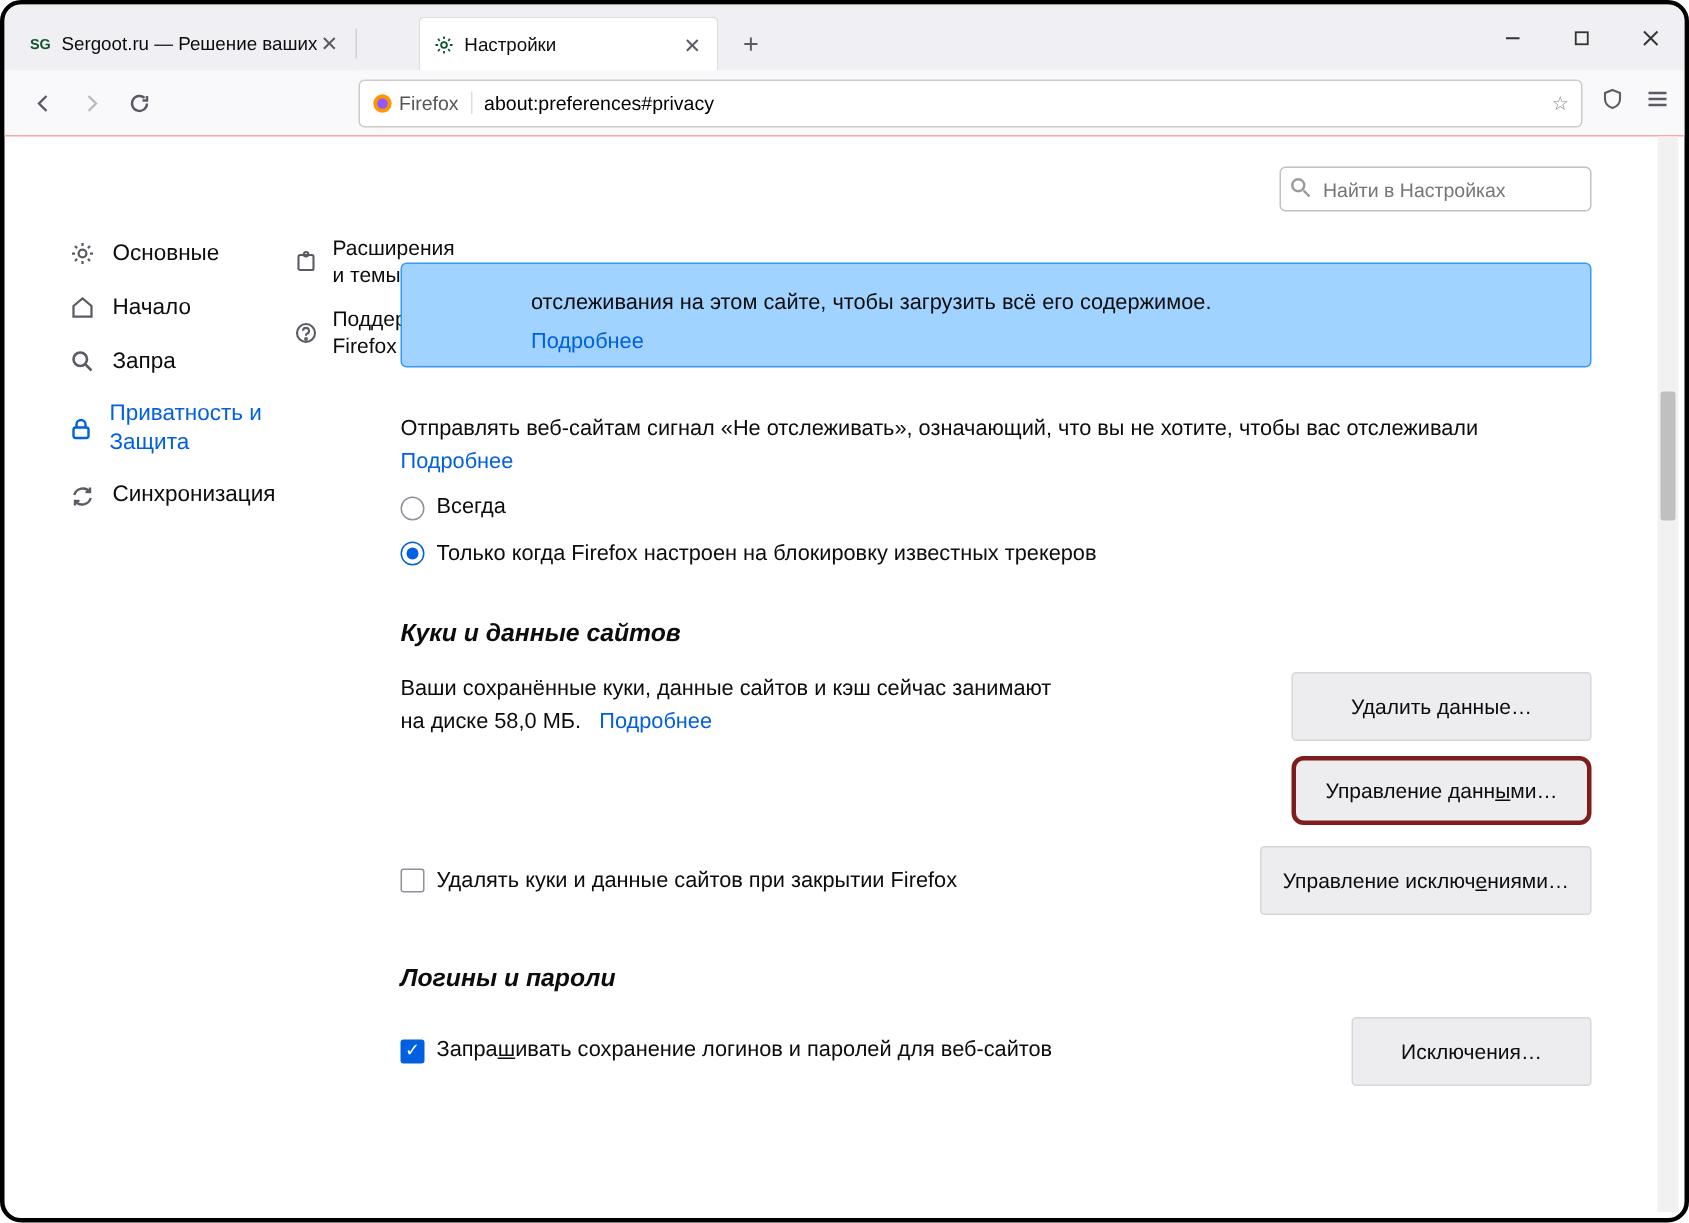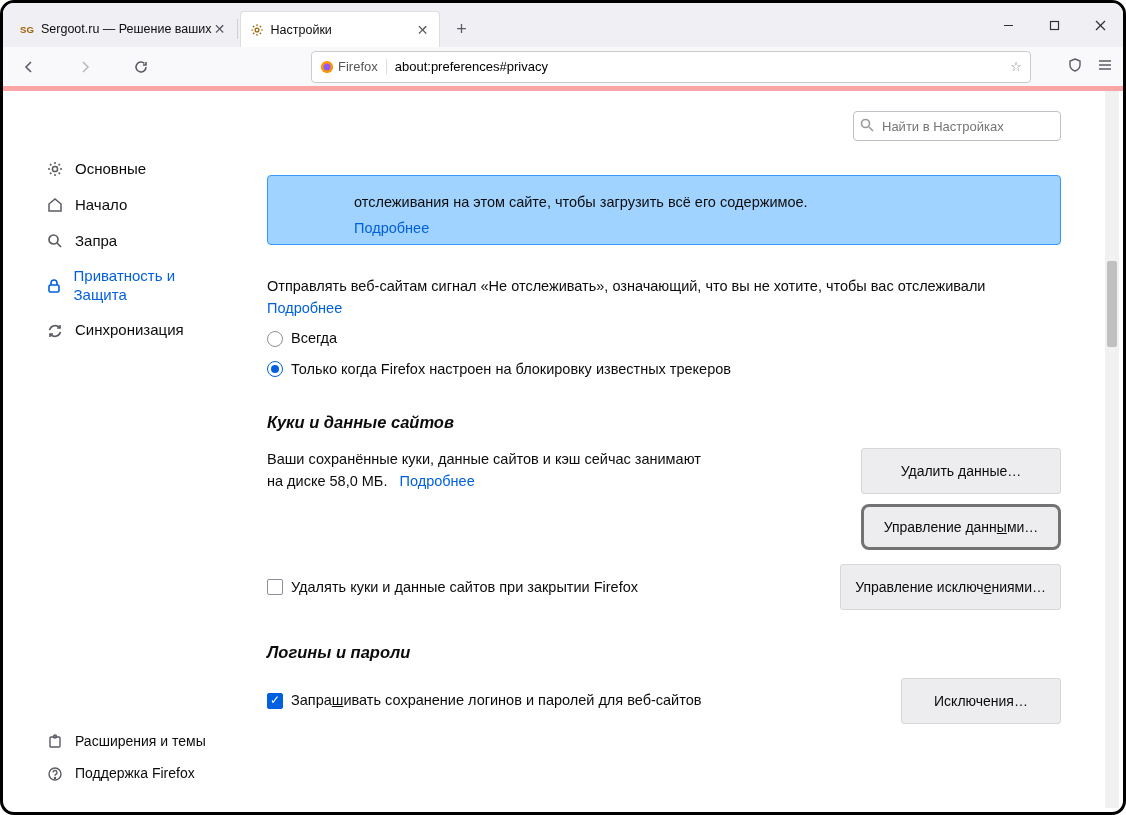--- a/index.html
+++ b/index.html
@@ -1,38 +1,38 @@
 <!DOCTYPE html>
 <html><head>
 <meta charset="utf-8">
 <style>
 * { box-sizing: border-box; margin: 0; padding: 0; font-family: -apple-system, Segoe UI, Arial, sans-serif; }
 body { background: #fff; width: 1126px; height: 815px; overflow: hidden; border: 3px solid #000; border-radius: 14px; position: relative; }
 
 .tabbar { display: flex; align-items: center; height: 44px; padding: 8px 8px 0 8px; background: #f0f0f4; }
 .tab { display: flex; align-items: center; height: 36px; min-width: 200px; max-width: 230px; padding: 0 8px; margin-right: 4px; border-radius: 4px 4px 0 0; font-size: 12.5px; color: #0c0c0d; background: #f0f0f4; position: relative; }
-.tab.active { background: #fff; border: 1px solid #ddd; border-bottom: none; }
-.tab .ticon { width: 16px; height: 16px; margin-right: 6px; display: inline-flex; align-items: center; justify-content: center; color: #a16207; }
+.tab.active { background: #fff; border: 1px solid #ddd; border-bottom: none; margin-left: 39px; }
+.tab .ticon { width: 16px; height: 16px; margin-right: 6px; display: inline-flex; align-items: center; justify-content: center; color: #14532d; }
 .tab .title { flex: 1; overflow: hidden; text-overflow: ellipsis; white-space: nowrap; }
 .tab .close { width: 16px; height: 16px; display: inline-flex; align-items: center; justify-content: center; color: #5b5b66; cursor: pointer; font-size: 14px; }
 .tab .sep { position:absolute; right:-2px; top:8px; bottom:8px; width:1px; background:#cfcfd8; }
 .newtab { width: 28px; height: 28px; display: inline-flex; align-items: center; justify-content: center; color: #5b5b66; cursor: pointer; font-size: 18px; margin-left:4px;}
 .winctl { position: absolute; top: 0; right: 0; display: flex; }
 .winctl div { width: 46px; height: 44px; display: flex; align-items: center; justify-content: center; color: #333; cursor: pointer; }
 
-.toolbar { display: flex; align-items: center; height: 44px; padding: 0 10px; background: #f9f9fb; border-bottom: 5px solid #fca5a5; gap: 24px; }
+.toolbar { display: flex; align-items: center; height: 44px; padding: 0 10px; background: #f9f9fb; border-bottom: 1px solid #fca5a5; gap: 0; }
 .navbtn { width: 32px; height: 32px; display: inline-flex; align-items: center; justify-content: center; color: #5b5b66; border-radius: 4px; cursor: pointer; }
 .navbtn.disabled { color: #bbb; }
 .urlbar { flex: 1; display: flex; align-items: center; height: 32px; background: #fff; border: 1px solid #ccc; border-radius: 4px; margin-left: 130px; padding: 0 8px; font-size: 13px; }
 .urlbar .fx { display:inline-flex; align-items:center; gap:4px; color:#555; padding-right:8px; border-right:1px solid #ddd; margin-right:8px;}
 .urlbar .star { margin-left:auto; color:#888; cursor:pointer; }
 .ricons { display: flex; align-items: center; gap: 14px; margin-left: 12px; color:#5b5b66; }
 
 .content { display: flex; height: calc(100% - 88px); position: relative; }
-.sidebar { width: 240px; padding: 60px 16px 16px 36px; font-size: 15px; color: #0c0c0d; display:flex; flex-direction:column;justify-content:space-between; }
+.sidebar { width: 240px; padding: 60px 16px 16px 36px; font-size: 15px; color: #0c0c0d; display:flex; flex-direction:row;justify-content:space-between; }
 .snav { flex:1; }
 .sitem { display: flex; align-items: center; gap: 10px; padding: 8px 6px; border-radius: 4px; cursor: pointer; color:#0c0c0d; }
 .sitem.selected { color: #0060df; }
 .sitem.selected .sicon { color:#0060df; }
 .sitem .sicon { width: 20px; height: 20px; display:inline-flex; align-items:center; justify-content:center; color:#5b5b66; }
 .sitem .stxt { line-height:1.25; }
 .sfoot { font-size: 14px; padding-bottom: 6px; }
 .sfoot .sitem { padding: 6px 6px; }
 
 .main { flex: 1; padding: 20px 62px 20px 24px; overflow: hidden; position: relative; }
@@ -49,21 +49,21 @@
 .radio-row { display:flex; align-items:center; gap:8px; margin-top:8px; }
 .radio { width:16px; height:16px; border:1.5px solid #8f8f9d; border-radius:50%; display:inline-flex; align-items:center; justify-content:center; cursor:pointer;}
 .radio.checked { border-color:#0060df; }
 .radio.checked::after { content:""; width:8px; height:8px; background:#0060df; border-radius:50%; }
 .check { width:16px; height:16px; border:1.5px solid #8f8f9d; border-radius:2px; display:inline-flex; align-items:center; justify-content:center; cursor:pointer; font-size:12px; color:#fff;}
 .check.checked { background:#0060df; border-color:#0060df; }
 
 .rowflex { display:flex; align-items:flex-start; justify-content:space-between; gap:20px; }
 .btncol { display:flex; flex-direction:column; gap:10px; align-items:flex-end; }
 .pbtn { min-width: 200px; height: 46px; padding: 16px 14px; background:#ededf0; border:1px solid #d7d7db; border-radius:3px; font-size:14px; cursor:pointer; color:#0c0c0d; text-align:center; display:flex; align-items:center; justify-content:center;}
-.pbtn.highlight { border: 3px solid #737373; border-radius:8px; }
+.pbtn.highlight { border: 3px solid #7f1d1d; border-radius:8px; }
 .u { text-decoration: underline; }
 
 .vscroll { position:absolute; top:88px; right:4px; height: calc(100% - 92px); width:14px; background:#f1f1f1; }
 .vscroll .thumb { position:absolute; left:2px; width:10px; height:86px; top:170px; background:#c0c0c0; border-radius:2px; cursor:pointer;}
 </style>
 </head>
 <body>
 
 <div class="tabbar">
   <div class="tab">

